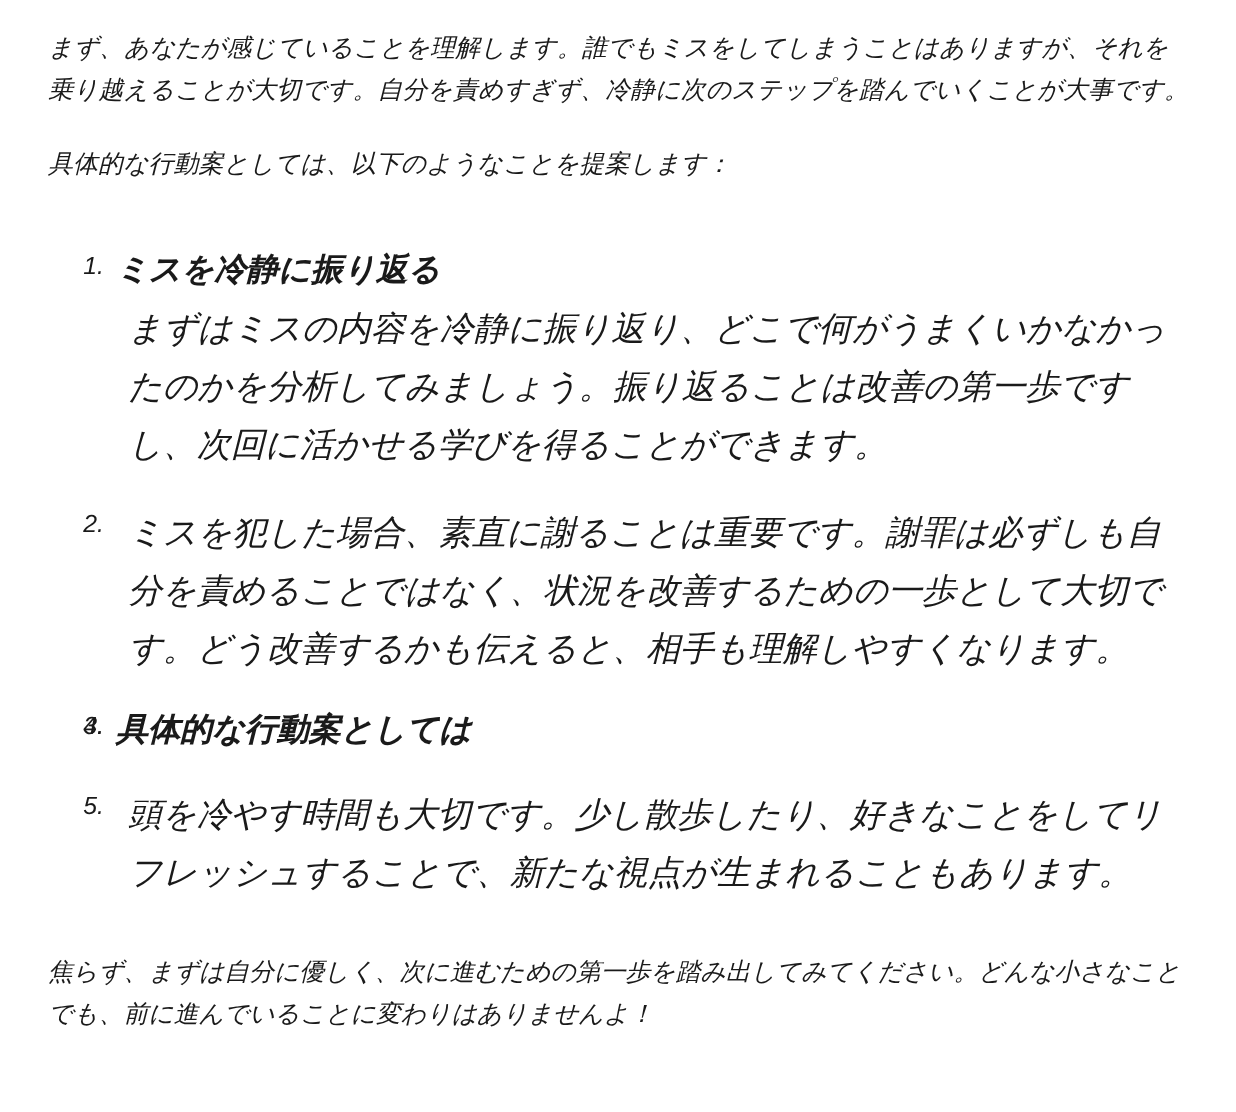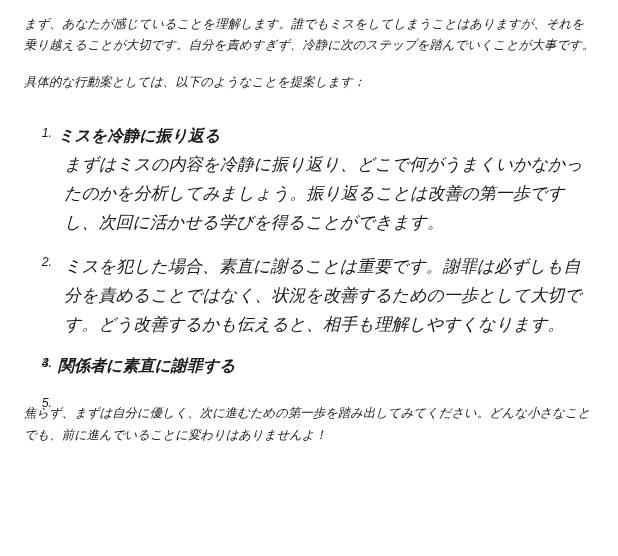--- a/index.html
+++ b/index.html
@@ -93,25 +93,26 @@
       <span class="num">2.</span>
       <p class="step-body">ミスを犯した場合、素直に謝ることは重要です。謝罪は必ずしも自分を責めることではなく、状況を改善するための一歩として大切です。どう改善するかも伝えると、相手も理解しやすくなります。</p>
     </li>
 
     <li>
       <span class="num">3.</span>
     </li>
 
     <li>
       <span class="num">4.</span>
-      <p class="step-title">関係者に素直に謝罪する</p>
+      <p class="step-title">具体的な行動案としては</p>
     </li>
 
     <li>
       <span class="num">5.</span>
+      <p class="step-body">頭を冷やす時間も大切です。少し散歩したり、好きなことをしてリフレッシュすることで、新たな視点が生まれることもあります。</p>
     </li>
 
   </ol>
 
   <div class="closing">
     <p>焦らず、まずは自分に優しく、次に進むための第一歩を踏み出してみてください。どんな小さなことでも、前に進んでいることに変わりはありませんよ！</p>
   </div>
 
 </div>
 

